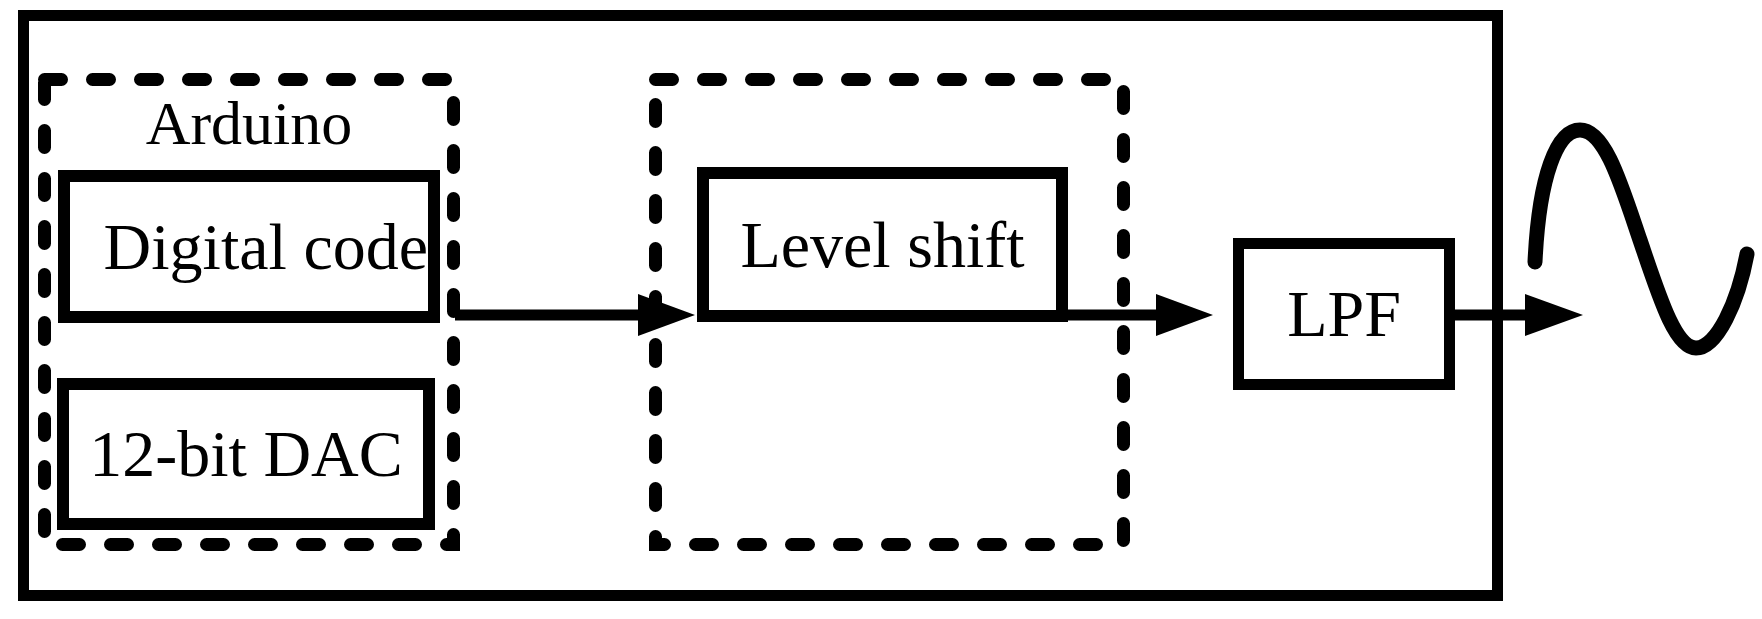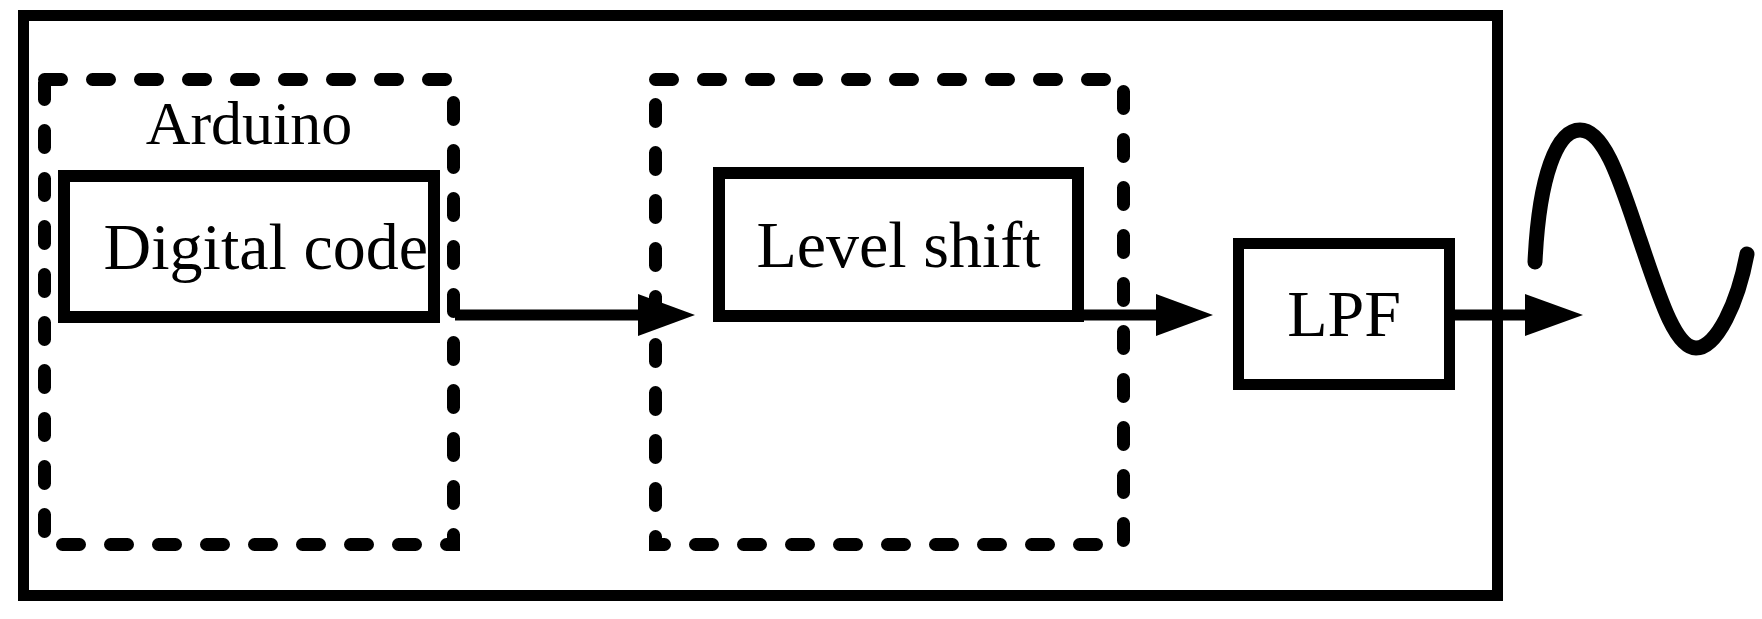--- a/index.html
+++ b/index.html
@@ -35,21 +35,21 @@
     display: flex;
     align-items: center;
     justify-content: center;
     font-size: 66px;
     line-height: 1;
     white-space: nowrap;
     z-index: 3;
   }
   .block-digital-code { left: 58px;  top: 170px; width: 382px; height: 153px; justify-content: flex-end; }
   .block-dac          { left: 57px;  top: 378px; width: 378px; height: 152px; }
-  .block-level-shift  { left: 697px; top: 167px; width: 371px; height: 155px; margin-left: 16px; }
+  .block-level-shift  { left: 697px; top: 167px; width: 371px; height: 155px; }
   .block-gain-stage   { left: 697px; top: 330px; width: 371px; height: 145px; }
   .block-lpf          { left: 1233px; top: 238px; width: 222px; height: 152px; border-width: 11px; }
   .group-label {
     position: absolute;
     left: 38px;
     top: 90px;
     width: 422px;
     height: 66px;
     display: flex;
     align-items: center;
@@ -105,20 +105,23 @@
   </svg>
 
   <div class="group-label">
     <span>Arduino</span>
   </div>
 
   <div class="block block-digital-code">
     <span>Digital code</span>
   </div>
 
+  <div class="block block-dac">
+    <span>12-bit DAC</span>
+  </div>
 
   <div class="block block-level-shift">
     <span>Level shift</span>
   </div>
 
 
   <div class="block block-lpf">
     <span>LPF</span>
   </div>
 

